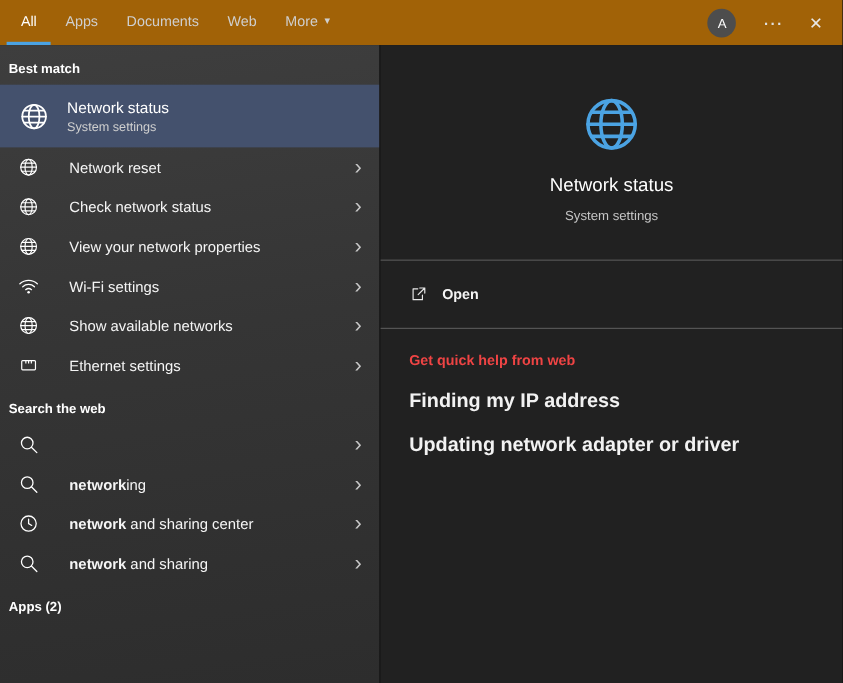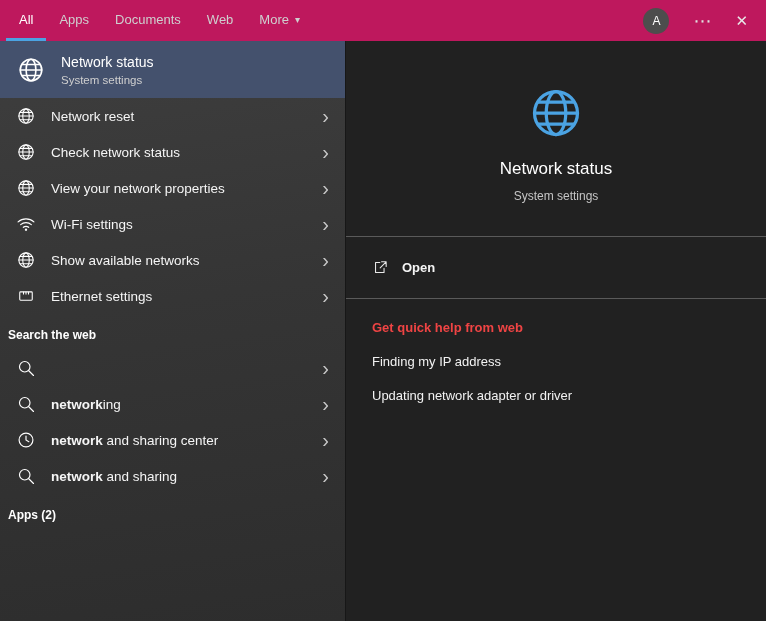--- a/index.html
+++ b/index.html
@@ -2,21 +2,21 @@
 <html><head>
 <meta charset="utf-8">
 <style>
   :root{ --accent:#4ba3e3; }
   *{ box-sizing:border-box; margin:0; padding:0; }
   html,body{ width:766px; height:621px; overflow:hidden; background:#111;
     font-family:"Liberation Sans","DejaVu Sans",sans-serif; }
   .app{ width:766px; height:621px; display:flex; flex-direction:column; color:#fff; }
 
   
-  .topbar{ flex:0 0 41px; background:#be185d; display:flex; align-items:stretch; }
+  .topbar{ flex:0 0 41px; background:#a16207; display:flex; align-items:stretch; }
   .tabs{ display:flex; padding-left:6px; }
   .tab{ display:flex; align-items:center; gap:6px; padding:0 13px; font-size:13px;
     color:#cfcfcf; border-bottom:3px solid transparent; cursor:default; }
   .tab.active{ color:#fff; border-bottom-color:var(--accent); }
   .caret{ font-size:10px; color:#cfcfcf; }
   .topbar-right{ margin-left:auto; display:flex; align-items:center; gap:24px; padding-right:18px; }
   .avatar{ width:26px; height:26px; border-radius:50%; background:#4d4d4d; display:flex;
     align-items:center; justify-content:center; font-size:12px; color:#fff; }
   .ellipsis{ font-size:18px; color:#e0e0e0; background:none; border:none; }
   .closebtn{ font-size:15px; color:#e8e8e8; background:none; border:none; }
@@ -25,21 +25,21 @@
 
   
   .left{ flex:0 0 345px; width:345px;
     background:linear-gradient(172deg,#3e3e3e 0%,#353535 45%,#2d2d2d 100%); }
   .section-label{ padding:14px 8px 8px 8px; font-size:12px; font-weight:700; color:#fff; }
   .best-match{ height:57px; background:#44516d; display:flex; align-items:center;
     gap:15px; padding:0 16px; }
   .bm-icon{ width:30px; height:30px; color:#fff; flex:0 0 30px; }
   .bm-title{ font-size:14px; color:#fff; margin-bottom:4px; }
   .bm-sub{ font-size:11.5px; color:#cfcfcf; }
-  .row{ height:36px; display:flex; align-items:center; gap:15px; padding:0 10px 0 16px;
+  .row{ height:36px; display:flex; align-items:center; gap:27px; padding:0 10px 0 16px;
     font-size:13.5px; color:#f5f5f5; }
   .icon{ width:20px; height:20px; flex:0 0 20px; color:#fff; display:flex; }
   .icon svg, .bm-icon svg, .big-icon svg, .open-icon svg{ width:100%; height:100%; display:block; }
   .chev{ margin-left:auto; font-size:20px; line-height:1; color:#c8c8c8; padding-right:6px; }
   .q-bold{ font-weight:700; }
   .q-rest{ white-space:pre; }
   .q-muted{ color:#b3b3b3; white-space:pre; }
 
   
   .right{ flex:1; background:#212121; border-left:1px solid #171717; display:flex;
@@ -47,21 +47,21 @@
   .preview-top{ display:flex; flex-direction:column; align-items:center; padding-top:42px; }
   .big-icon{ width:60px; height:60px; color:var(--accent); }
   .pv-title{ font-size:17px; margin-top:16px; color:#fff; }
   .pv-sub{ font-size:12px; color:#c5c5c5; margin-top:10px; margin-bottom:33px; }
   .divider{ height:1px; background:#5a5a5a; }
   .open-row{ height:61px; display:flex; align-items:center; gap:13px; padding:0 26px;
     font-size:13px; color:#f5f5f5;font-weight:bold; }
   .open-icon{ width:17px; height:17px; color:#e8e8e8; }
   .help{ padding:21px 26px; }
   .help-h{ font-size:13px; font-weight:700; margin-bottom:19px; color:#ef4444; }
-  .help-item{ font-size:13px; margin-bottom:19px; color:#f2f2f2; }
+  .help-item{ font-size:18px; margin-bottom:19px; color:#f2f2f2;font-weight:bold; }
 </style>
 </head>
 <body>
 
 <svg width="0" height="0" style="position:absolute">
   <defs>
     <g id="g-globe" fill="none" stroke="currentColor" stroke-width="1.3" stroke-linecap="round">
       <circle cx="12" cy="12" r="8.6"></circle>
       <ellipse cx="12" cy="12" rx="3.9" ry="8.6"></ellipse>
       <path d="M3.4 12h17.2 M4.9 7.6h14.2 M4.9 16.4h14.2"></path>
@@ -115,20 +115,21 @@
     <div class="topbar-right">
       <div class="avatar">A</div>
       <button class="ellipsis">⋯</button>
       <button class="closebtn">✕</button>
     </div>
   </div>
 
   <div class="main">
 
     <div class="left">
+      <div class="section-label">Best match</div>
 
       <div class="best-match">
         <span class="bm-icon">
           <svg viewBox="0 0 24 24">
               <use href="#g-globe"></use>
             </svg>
         </span>
         <span>
           <div class="bm-title">Network status</div>
           <div class="bm-sub">System settings</div>

